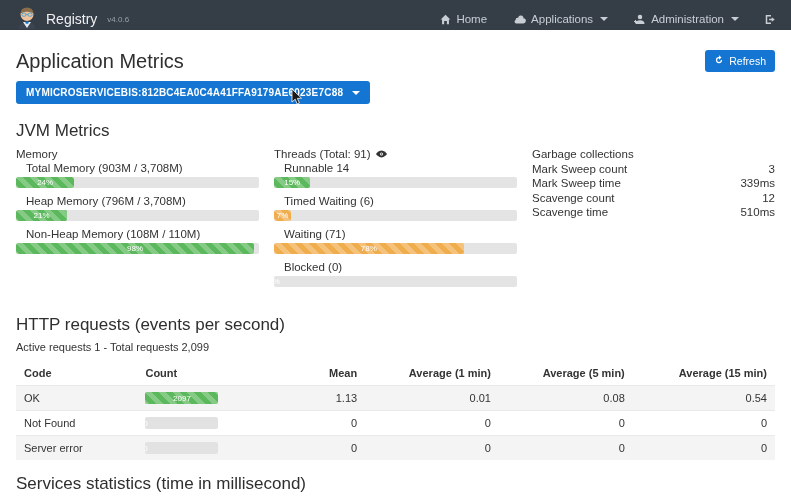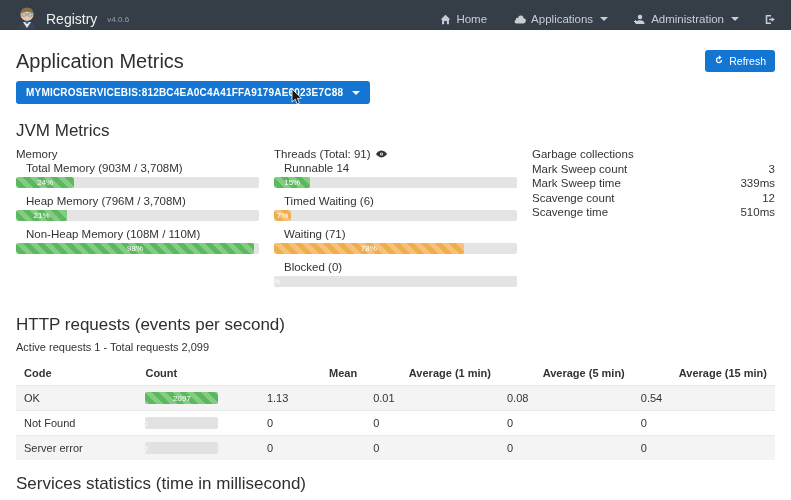--- a/index.html
+++ b/index.html
@@ -69,21 +69,21 @@
   }
   .progress-fill.green  { background-color: #5cb85c; }
   .progress-fill.orange { background-color: #f0ad4e; }
   .progress-fill.gray   { background-color: #e4e4e4; }
   .progress-text { font-size: 8px; color: #fff; white-space: nowrap; line-height: 11px; }
   .gc-row { display: flex; justify-content: space-between; font-size: 11.5px; margin-top: 2.5px; gap: 7px; }
   .http-subtitle { font-size: 11px; color: #333; margin-top: 6px; }
   
   table.metrics-table { width: 100%; border-collapse: collapse; font-size: 11px; margin-top: 8px; }
   .metrics-table th { font-weight: bold; text-align: right; padding: 6px 8px; margin-left: 20px; }
-  .metrics-table td { padding: 6px 8px; border-top: 1px solid #e9e9e9; }
+  .metrics-table td { text-align: right; padding: 6px 8px; border-top: 1px solid #e9e9e9; }
   .metrics-table th:first-child, .metrics-table td:first-child { text-align: left; }
   .metrics-table th.col-count, .metrics-table td.cell-count { text-align: left; }
   .metrics-table tbody tr:nth-child(odd) { background: #f4f4f4; }
   .count-bar { width: 73px; height: 12px; background: #e2e2e2; border-radius: 2px; overflow: hidden; }
   .count-fill {
     height: 100%; display: flex; align-items: center; justify-content: center; overflow: visible;
     background-image: linear-gradient(45deg, rgba(255,255,255,.25) 25%, transparent 25%,
       transparent 50%, rgba(255,255,255,.25) 50%, rgba(255,255,255,.25) 75%, transparent 75%, transparent);
     background-size: 14px 14px;
   }

